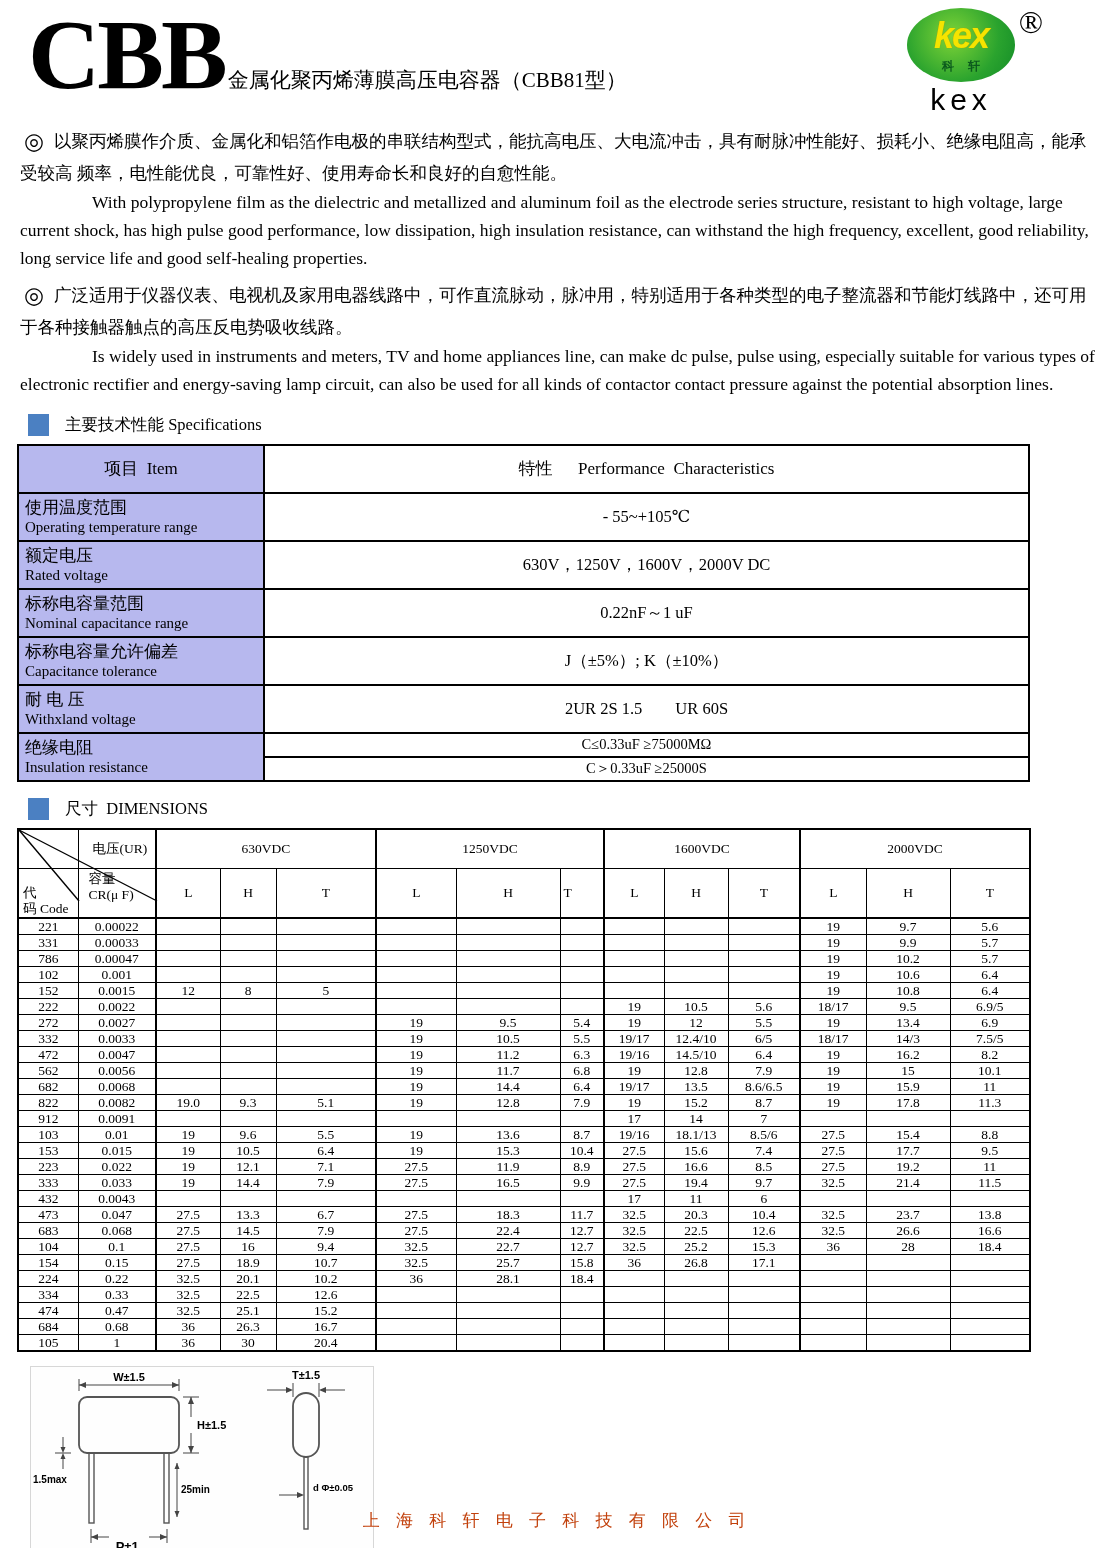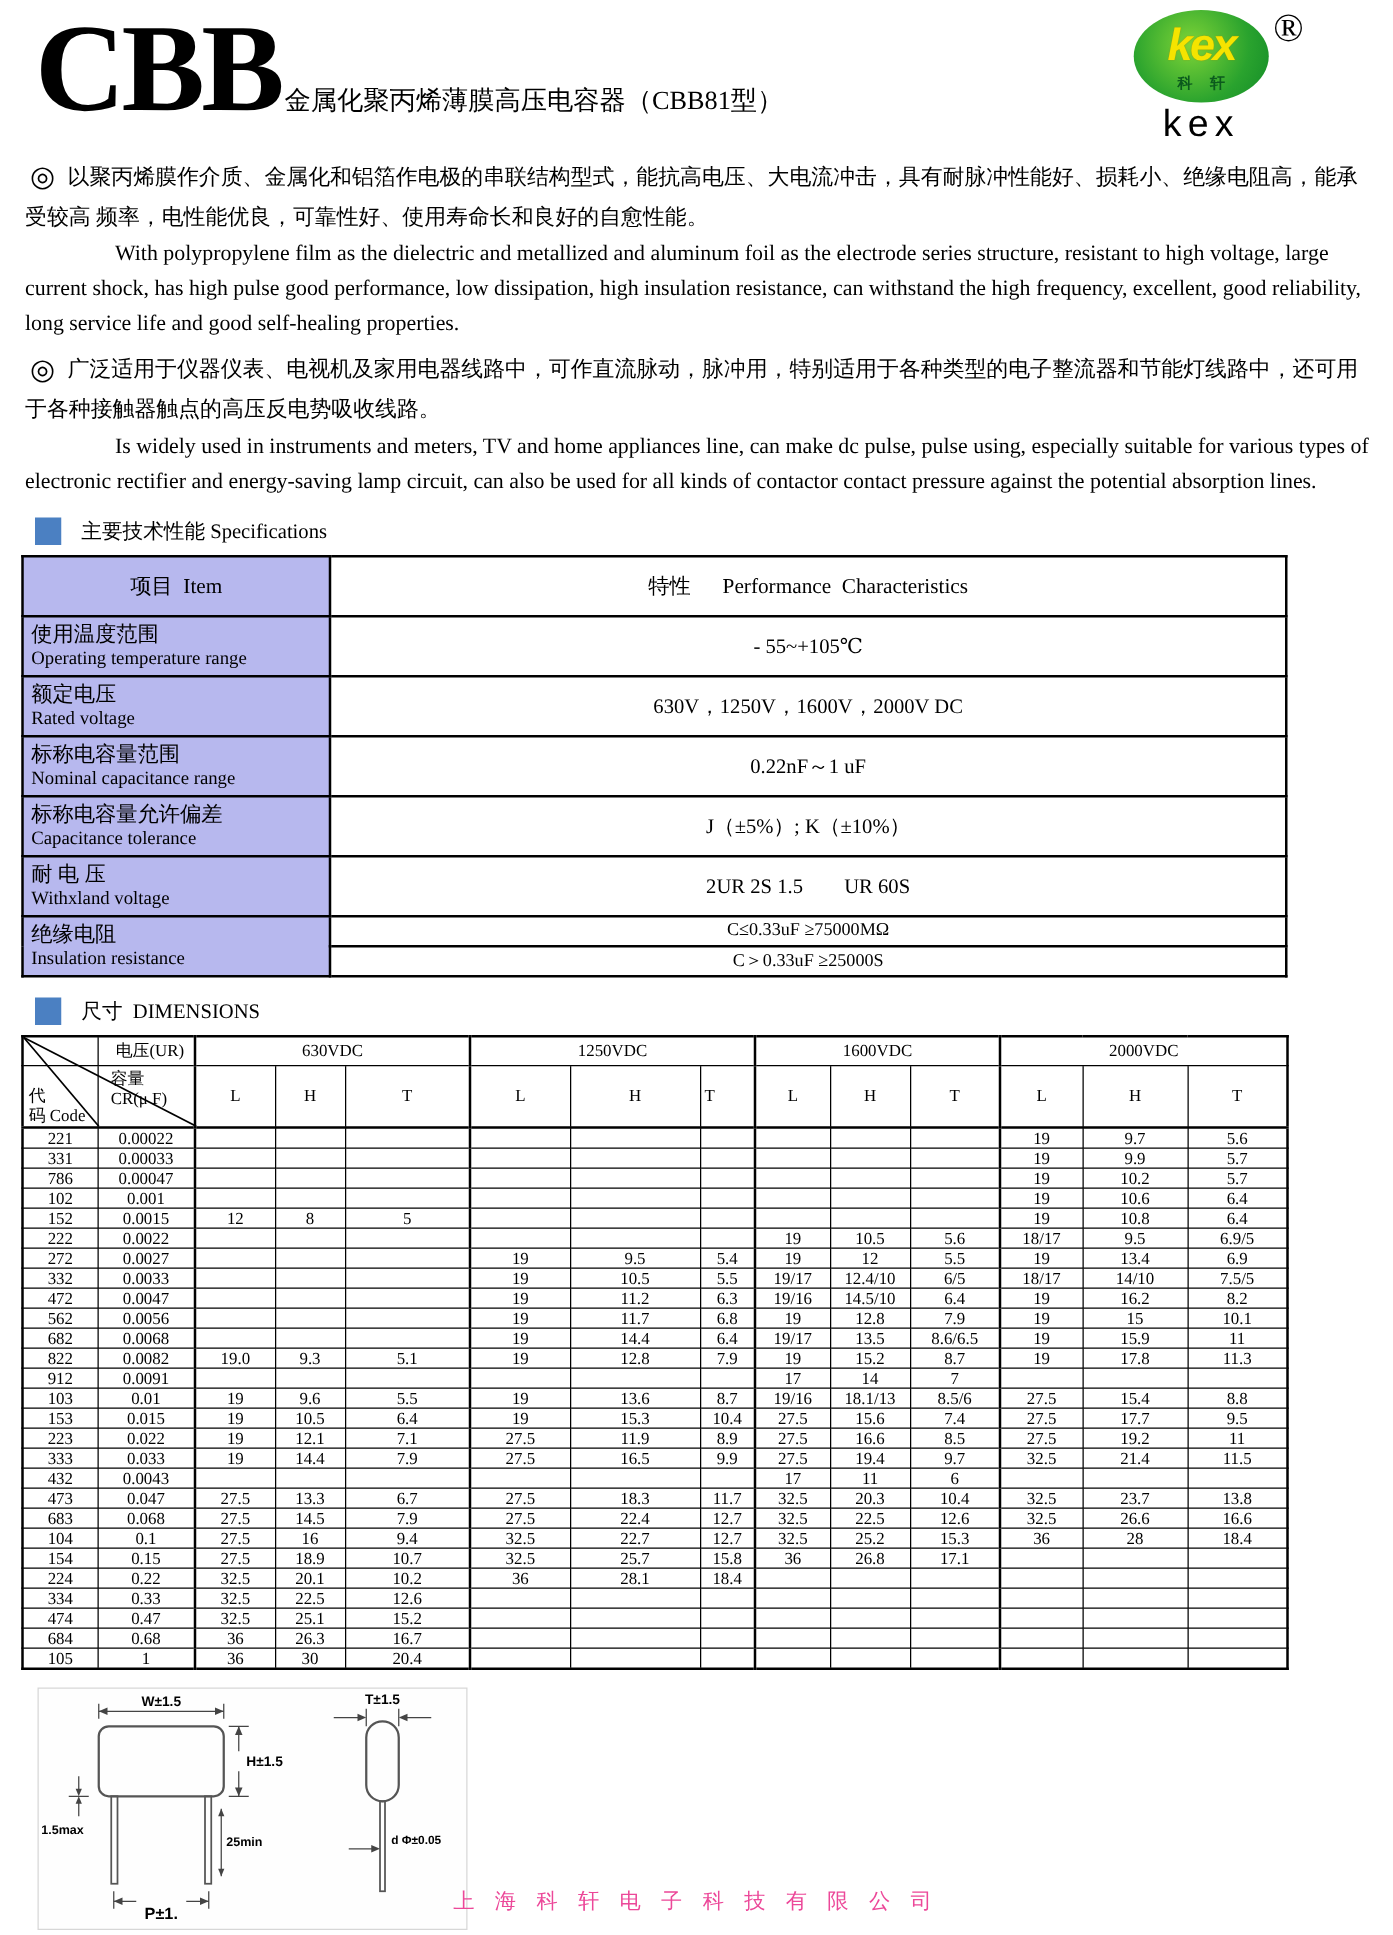--- a/index.html
+++ b/index.html
@@ -41,41 +41,41 @@
   .spec .item .cn{display:block;font-size:17px;line-height:1.25;}
   .spec .item .en{display:block;font-size:15px;line-height:1.25;}
   .spec .val{text-align:center;font-size:16.5px;white-space:pre-wrap;}
   .spec .subval{text-align:center;font-size:14.5px;height:21px;white-space:pre-wrap;}
 
   
   .dimwrap{position:relative;margin-left:17px;width:1011px;}
   .dim{width:1011px;border:2.5px solid #000;font-size:13.5px;}
   .dim td{border:1.5px solid #000;padding:0;text-align:center;line-height:1.05;overflow:hidden;}
   .dim thead td{font-size:13.5px;}
-  .dim .grow{height:24px;}
+  .dim .grow{height:40px;}
   .dim .srow td{height:46px;}
   .dim thead{border-bottom:2.5px solid #000;}
   .dim .gsep{border-left:2.5px solid #000;}
   .dim tbody td{height:15px;font-size:13.5px;}
   .dim .corner1{text-align:left;padding-left:14px;}
   .dim .cornercode{text-align:left;vertical-align:bottom;padding:0 0 1px 4px;font-size:13.5px;line-height:1.15;}
   .dim .cornercr{text-align:left;vertical-align:top;padding:2px 0 0 10px;font-size:13.5px;line-height:1.15;}
   .dim .tleft{text-align:left;padding-left:3px;}
   .diag{position:absolute;left:0;top:0;pointer-events:none;}
 
   .note{margin:5px 0 0 17px;font-size:16.5px;}
 
   
   .figbox{position:relative;margin:14px 0 0 30px;width:342px;height:192px;
     border:1px solid #d7d7d7;background:#fefefe;}
   .figbox svg{display:block;}
   .figlabel{font-family:"Liberation Sans",sans-serif;font-weight:bold;}
 
   .footer{position:absolute;left:0;bottom:16px;width:100%;text-align:center;
-    font-size:17px;letter-spacing:6px;color:#ec4899;white-space:pre-wrap;}
+    font-size:17px;letter-spacing:6px;color:#c2410c;white-space:pre-wrap;}
 </style>
 </head>
 <body>
 
 <div class="page">
 
   <div class="header">
     <div class="title-row">
       <span class="cbb">CBB</span>
       <span class="subtitle">金属化聚丙烯薄膜高压电容器（CBB81型）</span>
@@ -333,21 +333,21 @@
             <td class="gsep"></td>
             <td></td>
             <td></td>
             <td class="gsep">19</td>
             <td>10.5</td>
             <td>5.5</td>
             <td class="gsep">19/17</td>
             <td>12.4/10</td>
             <td>6/5</td>
             <td class="gsep">18/17</td>
-            <td>14/10</td>
+            <td>14/3</td>
             <td>7.5/5</td>
           </tr>
           <tr>
             <td>472</td>
             <td>0.0047</td>
             <td class="gsep"></td>
             <td></td>
             <td></td>
             <td class="gsep">19</td>
             <td>11.2</td>

